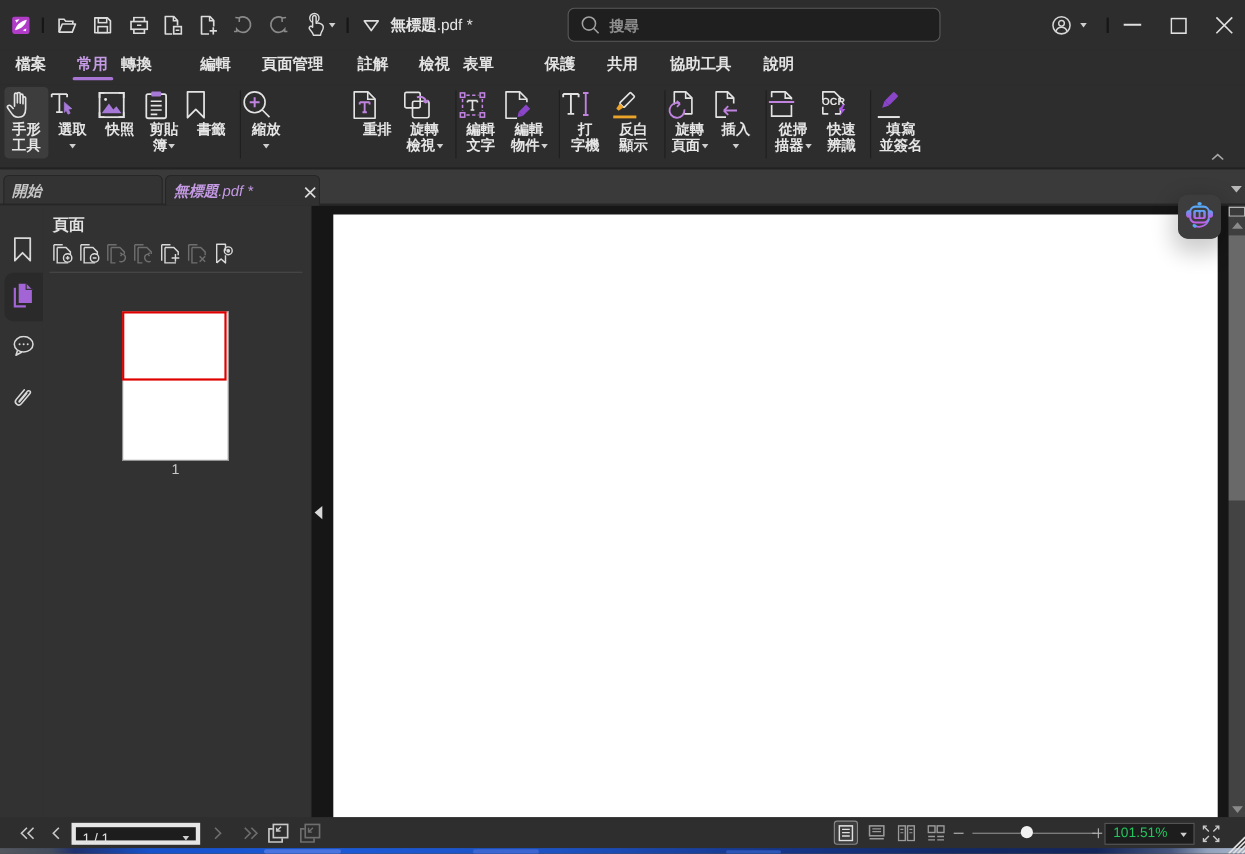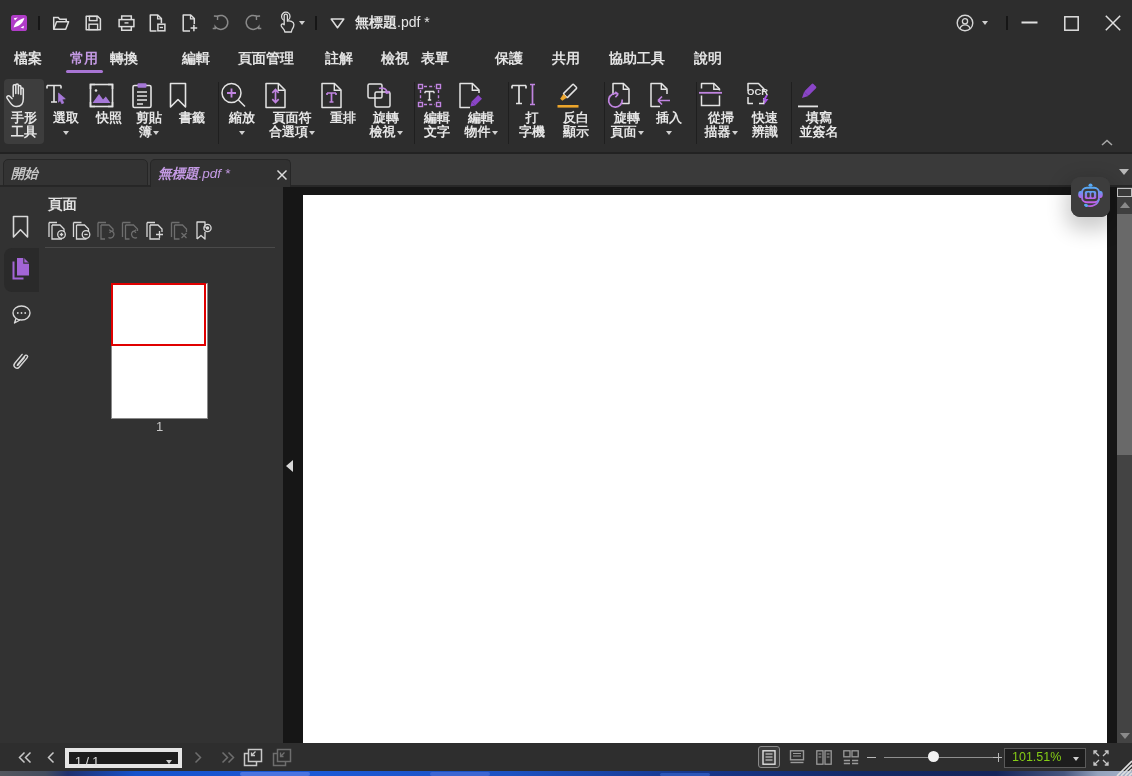--- a/index.html
+++ b/index.html
@@ -98,20 +98,27 @@
       <path d="M6.2 12.8 L6.2 4.8 C6.2 2.6 9.4 2.6 9.4 4.8 L9.4 10.2 C11.4 9.4 15.9 10.4 15.9 13.6 C15.9 16 15 16.8 14.2 18.3 C13.6 19.4 13.5 20 13.4 21 L6.9 21 C6.6 19.6 6 18.6 4.8 17.2 C3.6 15.8 2.5 14.8 3.3 13.6 C4 12.6 5.4 12.6 6.2 13.8 Z" fill="#2d2d2d" stroke="#dcdcdc" stroke-width="1.3" stroke-linejoin="round"></path>
     </svg>
     <span class="dd abs" style="left:299px;top:21px"></span>
     <div class="tsep" style="left:315px"></div>
 
     <svg class="abs" style="left:330px;top:18px" width="15" height="11" viewBox="0 0 15 11">
       <path d="M1.2 1 L13.8 1 L7.5 9.8 Z" fill="none" stroke="#dcdcdc" stroke-width="1.5" stroke-linejoin="round"></path>
     </svg>
     <div class="abs" style="left:355px;top:14px;font-size:14px;color:#e6e6e6"><b>無標題</b>.pdf *</div>
 
+    <div class="abs" style="left:516px;top:7px;width:339px;height:31px;background:#1f1f1f;border:1px solid #5a5a5a;border-radius:6px">
+      <svg class="abs" style="left:11px;top:6px" width="18" height="18" viewBox="0 0 18 18">
+        <circle cx="7.4" cy="7.4" r="6" fill="none" stroke="#a2a2a2" stroke-width="1.4"></circle>
+        <line x1="11.9" y1="11.9" x2="16.2" y2="16.2" stroke="#a2a2a2" stroke-width="1.4"></line>
+      </svg>
+      <div class="abs" style="left:37px;top:7px;font-size:13.5px;font-weight:bold;color:#8f8f8f">搜尋</div>
+    </div>
 
     <svg class="abs" style="left:956px;top:14px" width="18" height="18" viewBox="0 0 18 18">
       <circle cx="9" cy="9" r="7.8" fill="none" stroke="#d6d6d6" stroke-width="1.4"></circle>
       <circle cx="9" cy="7.2" r="2.6" fill="none" stroke="#d6d6d6" stroke-width="1.3"></circle>
       <path d="M3.9 14.9 C4.6 11.9 6.5 10.8 9 10.8 C11.5 10.8 13.4 11.9 14.1 14.9" fill="none" stroke="#d6d6d6" stroke-width="1.3"></path>
     </svg>
     <span class="dd abs" style="left:982px;top:21px"></span>
     <div class="tsep" style="left:1006px"></div>
 
     <svg class="abs" style="left:1021px;top:21px" width="17" height="3" viewBox="0 0 17 3">
@@ -204,30 +211,20 @@
       <div class="ricon">
           <svg width="27" height="27" viewBox="0 0 27 27">
         <circle cx="11.5" cy="11" r="9.5" fill="none" stroke="#e3e3e3" stroke-width="1.5"></circle>
         <line x1="18.5" y1="18" x2="25" y2="24.5" stroke="#e3e3e3" stroke-width="1.5"></line>
         <path d="M11.5 6.5 L11.5 15.5 M7 11 L16 11" stroke="#c084e0" stroke-width="1.8" fill="none"></path>
       </svg>
         </div>
       <div class="rlab">縮放<br><span class="dd" style="margin-left:0"></span></div>
     </div>
 
-    <div class="rbtn" style="left:264px;width:56px">
-      <div class="ricon">
-          <svg width="23" height="27" viewBox="0 0 23 27">
-        <path d="M2 1.5 L14.5 1.5 L21 8 L21 25.5 L2 25.5 Z" fill="none" stroke="#e3e3e3" stroke-width="1.5" stroke-linejoin="round"></path>
-        <path d="M14.3 1.7 L14.3 8.2 L20.8 8.2" fill="none" stroke="#e3e3e3" stroke-width="1.4"></path>
-        <path d="M11.5 7.5 L11.5 20.5 M8.3 10.8 L11.5 7.5 L14.7 10.8 M8.3 17.2 L11.5 20.5 L14.7 17.2" fill="none" stroke="#c084e0" stroke-width="1.7"></path>
-      </svg>
-        </div>
-      <div class="rlab">頁面符<br>合選項<span class="dd" style="margin-left:1px"></span></div>
-    </div>
 
     <div class="rbtn" style="left:320px;width:46px">
       <div class="ricon">
           <svg width="23" height="27" viewBox="0 0 23 27">
         <path d="M2 1.5 L14.5 1.5 L21 8 L21 25.5 L2 25.5 Z" fill="none" stroke="#e3e3e3" stroke-width="1.5" stroke-linejoin="round"></path>
         <path d="M14.3 1.7 L14.3 8.2 L20.8 8.2" fill="none" stroke="#e3e3e3" stroke-width="1.4"></path>
         <path d="M7 11 L16 11 M11.5 11 L11.5 20 M7 11 L7 13 M16 11 L16 13 M9.5 20 L13.5 20" fill="none" stroke="#c084e0" stroke-width="1.7"></path>
       </svg>
         </div>
       <div class="rlab">重排</div>
@@ -539,21 +536,21 @@
       <rect x="9" y="0.8" width="6.2" height="6" fill="none" stroke="#9a9a9a" stroke-width="1.3"></rect>
       <path d="M0.8 10.5 L7 10.5 M0.8 13.5 L7 13.5 M9 10.5 L15.2 10.5 M9 13.5 L15.2 13.5" stroke="#9a9a9a" stroke-width="1.3"></path>
     </svg>
 
     <div class="abs" style="left:867px;top:13.5px;width:9px;height:1.8px;background:#b8b8b8"></div>
     <div class="abs" style="left:884px;top:13.8px;width:112px;height:1.4px;background:#8f8f8f"></div>
     <div class="abs" style="left:928px;top:8px;width:11px;height:11px;background:#f2f2f2;border-radius:50%"></div>
     <div class="abs" style="left:993px;top:13.5px;width:9px;height:1.8px;background:#b8b8b8"></div>
     <div class="abs" style="left:989.5px;top:9.5px;width:1.8px;height:9px;background:#b8b8b8;margin-left:8px"></div>
     <div class="abs" style="left:1004px;top:5px;width:82px;height:20px;background:#1d1d1d;border:1px solid #5a5a5a">
-      <div class="abs" style="left:7px;top:1px;font-size:12.5px;color:#84cc16">101.51%</div>
+      <div class="abs" style="left:7px;top:1px;font-size:12.5px;color:#22c55e">101.51%</div>
       <span class="dd abs" style="right:6px;top:8px"></span>
     </div>
     <svg class="abs" style="left:1093px;top:7px" width="16" height="16" viewBox="0 0 16 16">
       <g stroke="#c8c8c8" stroke-width="1.3" fill="none">
         <path d="M1 4.2 L1 1 L4.2 1 M1.2 1.2 L6 6"></path>
         <path d="M11.8 1 L15 1 L15 4.2 M14.8 1.2 L10 6"></path>
         <path d="M1 11.8 L1 15 L4.2 15 M1.2 14.8 L6 10"></path>
         <path d="M15 11.8 L15 15 L11.8 15 M14.8 14.8 L10 10"></path>
       </g>
     </svg>

